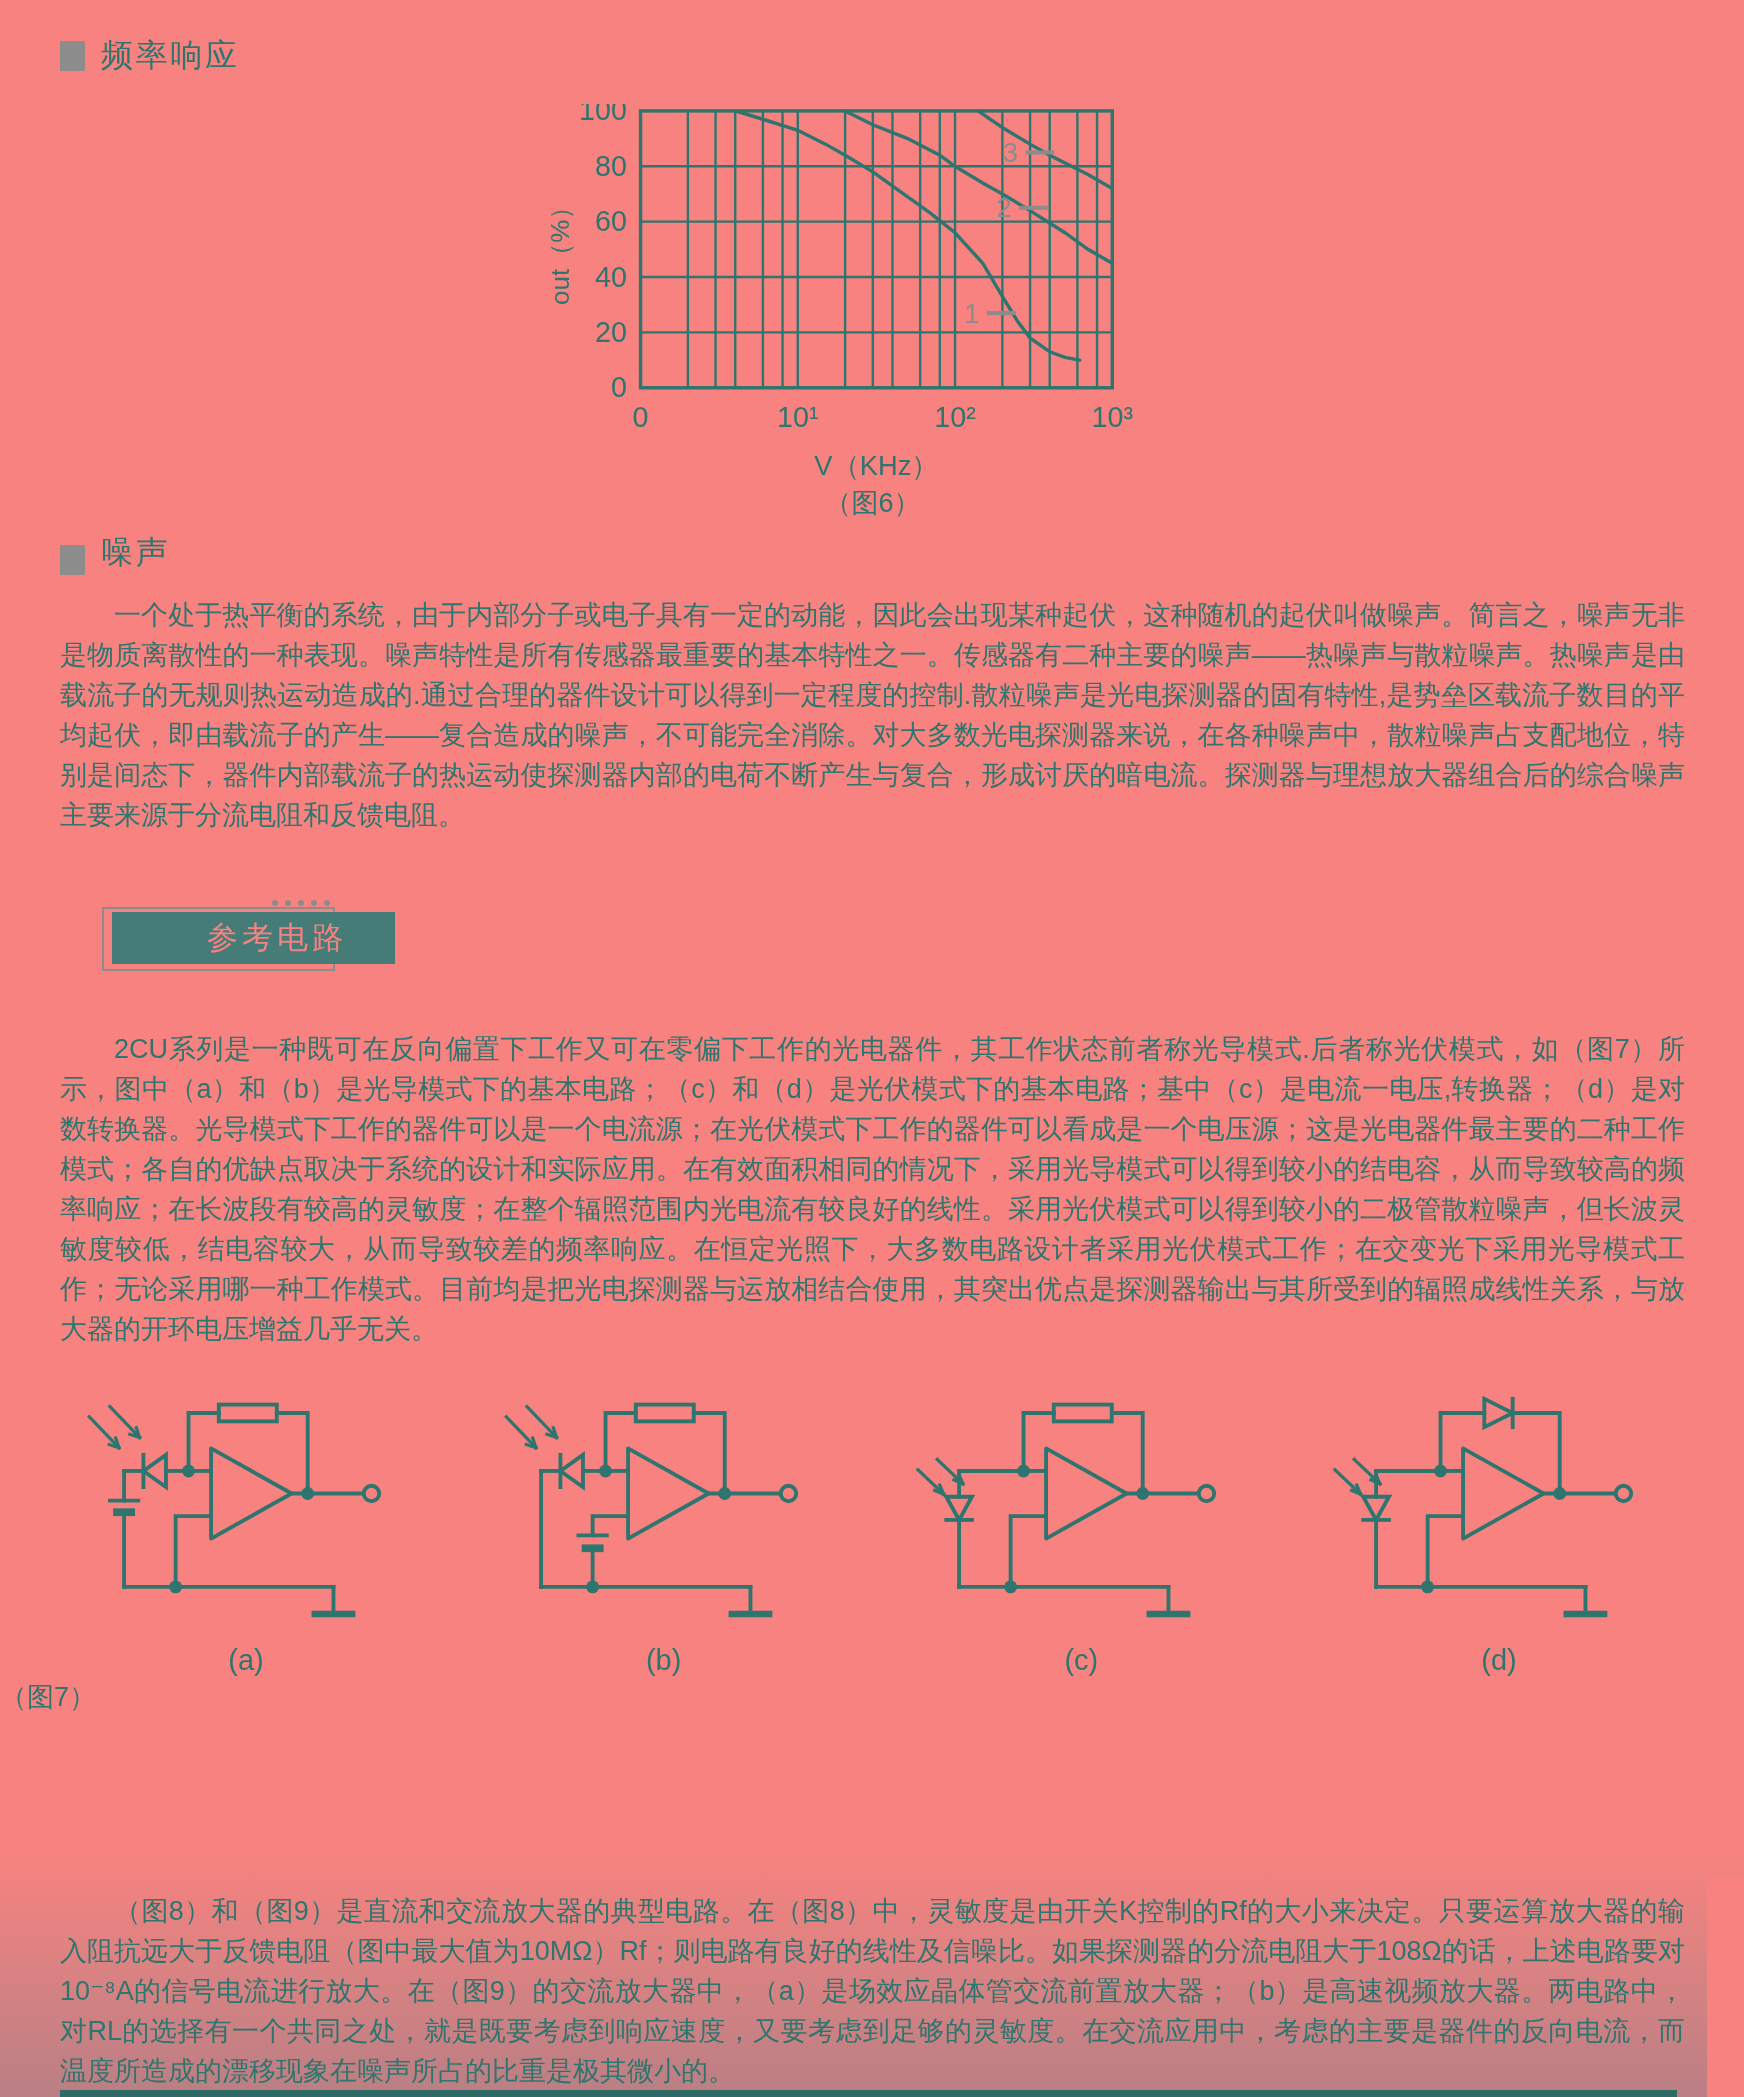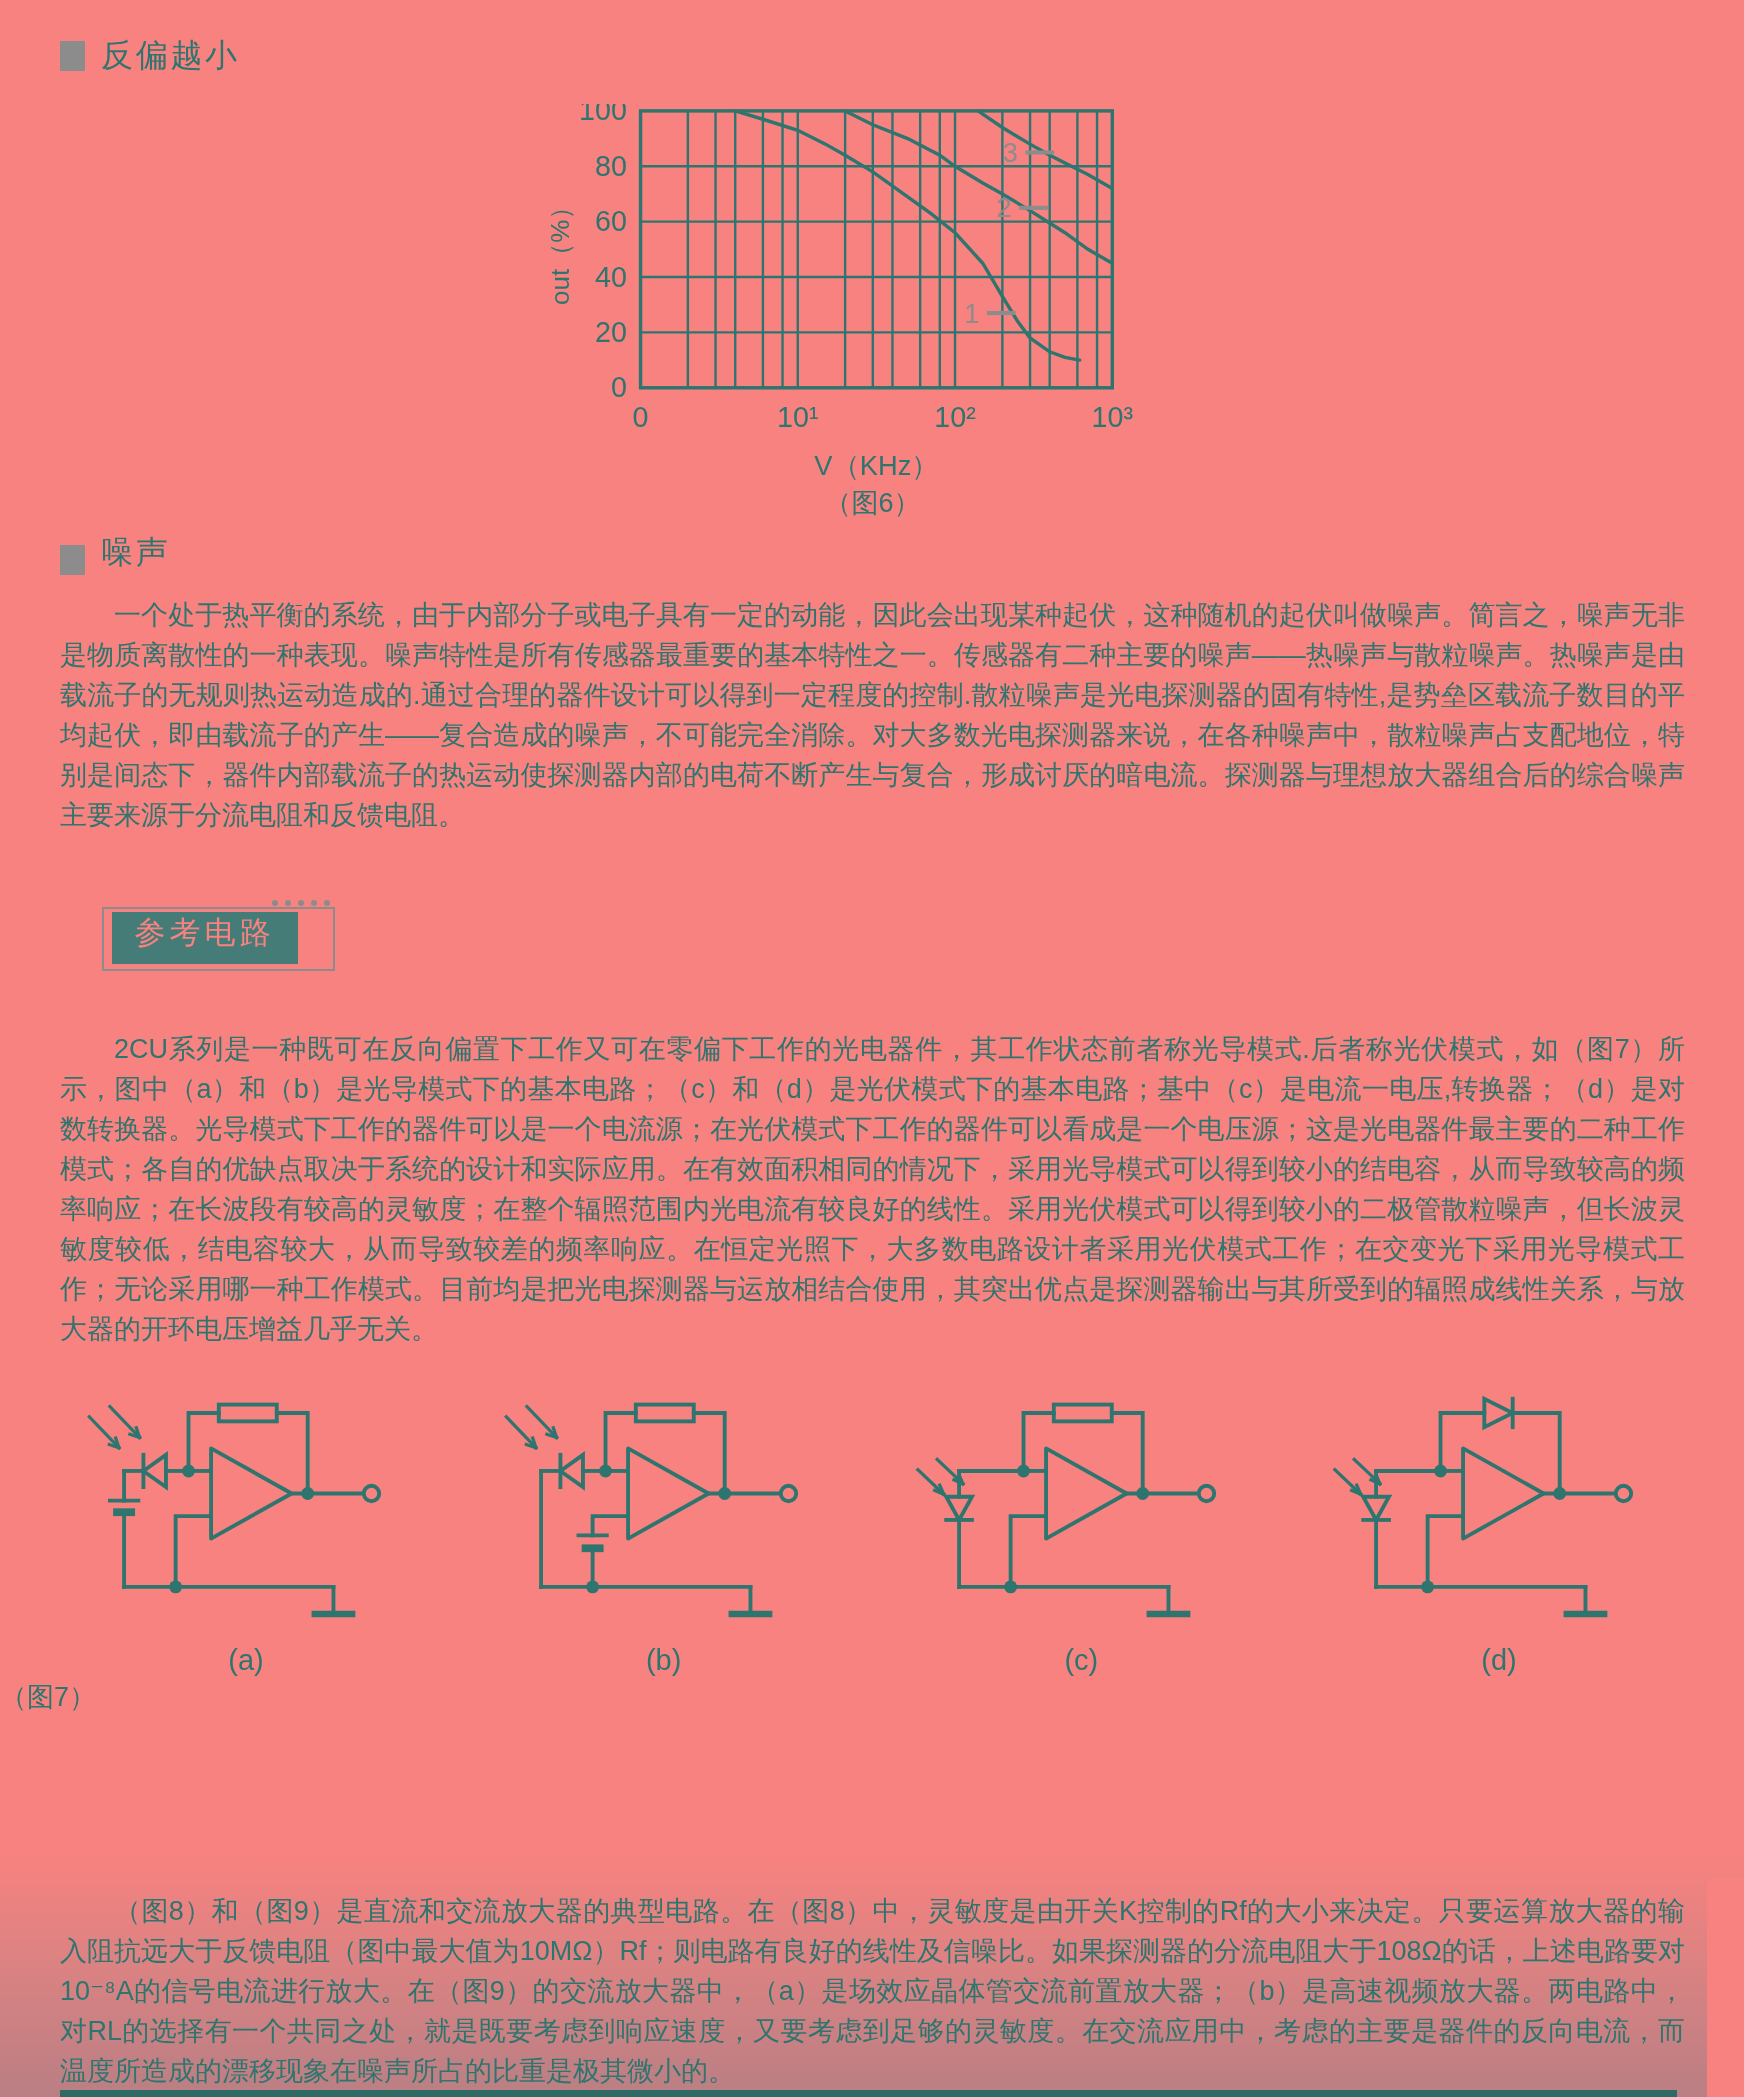--- a/index.html
+++ b/index.html
@@ -20,22 +20,22 @@
   
   .chart-block{margin-top:26px;display:flex;flex-direction:column;align-items:center;}
   .fig-caption{font-size:27px;color:#2f756f;margin-top:-4.1px;}
   
   .badge-wrap{position:relative;margin:65px 0 0 42px;width:236px;height:71px;}
   .badge-frame{
     position:absolute;left:0;top:6.8px;width:229px;height:60px;
     border:2.7px solid #8c8c8c;background:transparent;
   }
   .badge-fill{
-    position:absolute;left:9.6px;top:12.3px;width:186px;height:52px;
-    background:#457c77;display:flex;justify-content:center;
+    position:absolute;left:9.6px;top:12.3px;width:235px;height:52px;
+    background:#457c77;display:flex;align-items:center;justify-content:center;padding-left:48px;
   }
   .badge-label{font-size:31px;color:#f8827f;letter-spacing:4.1px;}
   .badge-dots{position:absolute;left:170px;top:0;display:flex;gap:6.8px;}
   .badge-dots span{width:6.2px;height:6.2px;border-radius:50%;background:#8c8c8c;display:block;}
   
   .circuits-row{display:flex;justify-content:space-between;margin:38px 75px 0 75px;}
   .circuit{display:flex;flex-direction:column;align-items:center;width:342px;}
   .circuit svg{width:335px;height:271px;display:block;}
   .circuit-caption{font-size:29px;color:#2f756f;margin-top:-13.7px;}
   
@@ -50,21 +50,21 @@
   }
 </style>
 </head>
 <body>
 
 <div class="page">
   <div class="content">
 
     <div class="sec-header">
       <span class="bullet"></span>
-      <span class="sec-title">反偏越小</span>
+      <span class="sec-title">频率响应</span>
     </div>
 
 
     <div class="chart-block">
       <div id="chart-mount"><svg viewBox="0 0 980 560" width="670" height="383">
             <g stroke="#2f756f" stroke-width="3.5">
               <line x1="150" y1="415" x2="840" y2="415"></line>
               <line x1="150" y1="334" x2="840" y2="334"></line>
               <line x1="150" y1="253" x2="840" y2="253"></line>
               <line x1="150" y1="172" x2="840" y2="172"></line>

